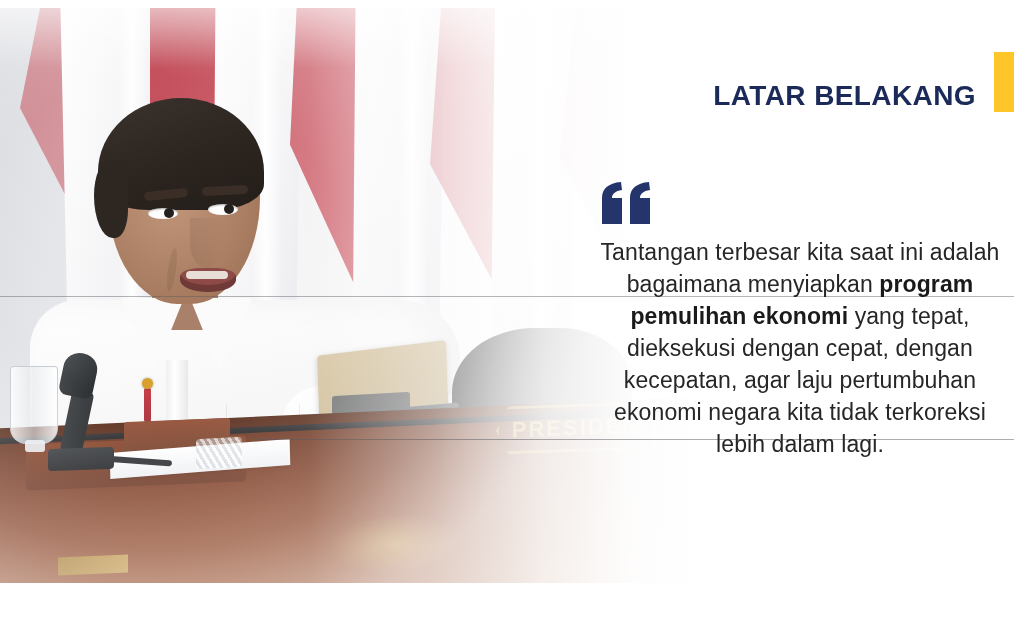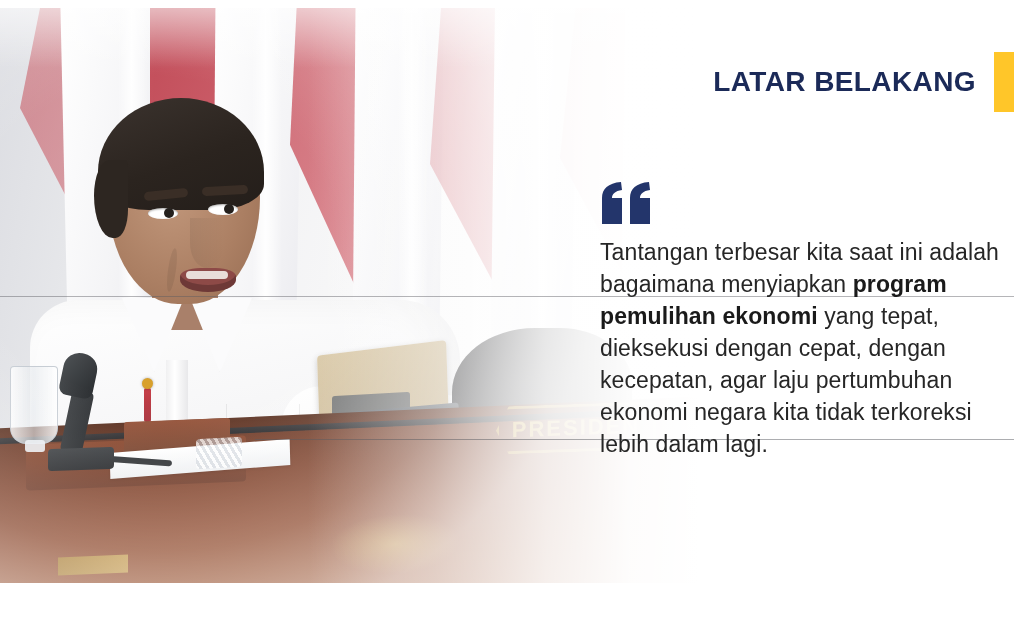--- a/index.html
+++ b/index.html
@@ -316,21 +316,21 @@
   
   .rule {
     position:absolute; height:1px; background:rgba(90,92,98,.45);
   }
   #rule-top { left:0; top:296px; width:1014px; }
   #rule-mid { left:255px; top:439px; width:759px; background:rgba(90,92,98,.50); }
 
   
   #heading-block {
     position:absolute; right:0; top:52px; height:60px;
-    display:flex; align-items:center; gap:18px;
+    display:flex; align-items:flex-end; gap:18px;
   }
   #page-title {
     font-size:28px; font-weight:700; letter-spacing:.4px;
     color:#1b2a58; white-space:nowrap;
   }
   #accent-bar { width:20px; height:60px; background:#ffc629; }
 
   #quote-block {
     position:absolute; left:600px; top:182px; width:400px;
   }
@@ -434,16 +434,16 @@
   <div id="heading-block">
     <div id="page-title" style="color: rgb(27, 42, 88);">LATAR BELAKANG</div>
     <div id="accent-bar" style="background: rgb(255, 198, 41);"></div>
   </div>
 
   <div id="quote-block">
     <svg id="quote-icon" viewBox="0 0 52 42">
       <path d="M2 42 V16 C2 7 8 1 21 0 L22 8 C15 9 12 12 12 16 H22 V42 Z" fill="#23356b"></path>
       <path d="M30 42 V16 C30 7 36 1 49 0 L50 8 C43 9 40 12 40 16 H50 V42 Z" fill="#23356b"></path>
     </svg>
-    <div id="quote-text" style="color: rgb(38, 38, 38);">Tantangan terbesar kita saat ini adalah bagaimana menyiapkan <b>program pemulihan ekonomi</b> yang tepat, dieksekusi dengan cepat, dengan kecepatan, agar laju pertumbuhan ekonomi negara kita tidak terkoreksi lebih dalam lagi.</div>
+    <div id="quote-text" style="color: rgb(38, 38, 38); text-align: center;">Tantangan terbesar kita saat ini adalah bagaimana menyiapkan <b>program pemulihan ekonomi</b> yang tepat, dieksekusi dengan cepat, dengan kecepatan, agar laju pertumbuhan ekonomi negara kita tidak terkoreksi lebih dalam lagi.</div>
   </div>
 
 </div>
 
 </body></html>

